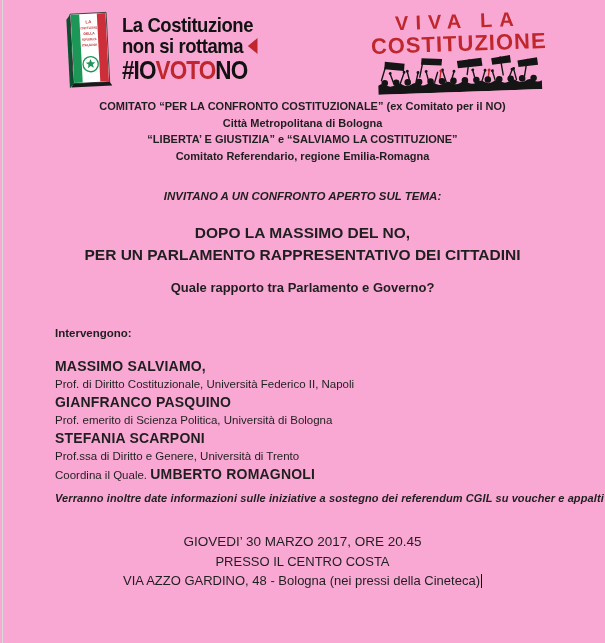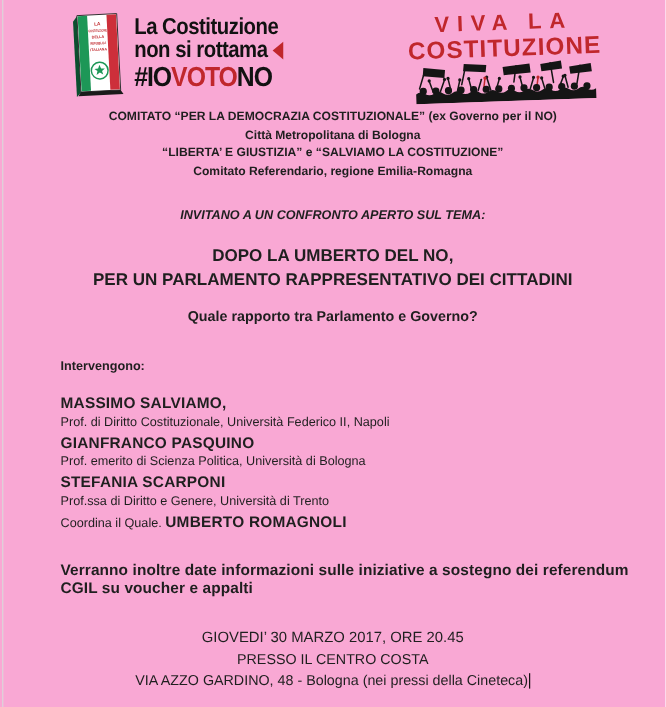--- a/index.html
+++ b/index.html
@@ -36,21 +36,21 @@
   .questions { margin-top:13px; text-align:center; font-weight:bold; font-size:13px; line-height:18px; }
 
   
   .left-col { margin-left:55px; }
   .intervengono { margin-top:30px; font-size:11.5px;font-weight:bold; }
   .speakers { margin-top:17px; }
   .speaker-name { font-weight:bold; font-size:14px; line-height:20px; letter-spacing:0.2px; }
   .speaker-role { font-size:11.5px; line-height:16px; }
   .coordina { margin-top:2px; font-size:11.5px; }
   .coordina-name { font-weight:bold; font-size:14px; letter-spacing:0.2px; }
-  .note { margin-top:28px; font-weight:bold; font-size:14px; letter-spacing:0.1px; }
+  .note { margin-top:10px; font-weight:bold; font-style:italic; font-size:11px; letter-spacing:0.1px; }
 
   
   .event { margin-top:28px; text-align:center; }
   .event-date { font-weight:normal; font-size:13.5px; line-height:20px; }
   .event-venue { font-size:13px; line-height:19px; }
   .event-address { font-size:13px; line-height:19px; }
   .caret { display:inline-block; width:1px; height:14px; background:#000; vertical-align:text-bottom; margin-left:1px; }
 </style>
 </head>
 <body>
@@ -155,30 +155,30 @@
         <g fill="#c0272c">
             <circle cx="77" cy="17.5" r="1.8"></circle>
             <circle cx="136" cy="18.5" r="1.8"></circle>
           </g>
         <path fill="#151515" d="M0,44 L0,33 Q5,29 10,33 Q15,36 20,33 Q25,29 30,33 Q35,36 40,33 Q45,29 50,33 Q55,36 60,33 Q65,29 70,33 Q75,36 80,33 Q85,29 90,33 Q95,36 100,33 Q105,29 110,33 Q115,36 120,33 Q125,29 130,33 Q135,36 140,33 Q145,29 150,33 Q155,36 160,33 Q165,29 170,33 Q175,36 180,33 Q185,29 190,33 Q195,36 200,33 L200,44 Z"></path>
       </svg>
     </div>
   </header>
 
   <section class="org">
-    <div>COMITATO “PER LA DEMOCRAZIA COSTITUZIONALE” (ex Governo per il NO)</div>
+    <div>COMITATO “PER LA CONFRONTO COSTITUZIONALE” (ex Comitato per il NO)</div>
     <div>Città Metropolitana di Bologna</div>
     <div>“LIBERTA’ E GIUSTIZIA” e “SALVIAMO LA COSTITUZIONE”</div>
     <div>Comitato Referendario, regione Emilia-Romagna</div>
   </section>
 
   <div class="invite">INVITANO A UN CONFRONTO APERTO SUL TEMA:</div>
 
   <section class="title-block">
-    <div>DOPO LA UMBERTO DEL NO,</div>
+    <div>DOPO LA MASSIMO DEL NO,</div>
     <div>PER UN PARLAMENTO RAPPRESENTATIVO DEI CITTADINI</div>
   </section>
 
   <section class="questions">
     <div>Quale rapporto tra Parlamento e Governo?</div>
   </section>
 
   <div class="left-col intervengono">Intervengono:</div>
 
   <section class="left-col speakers">

